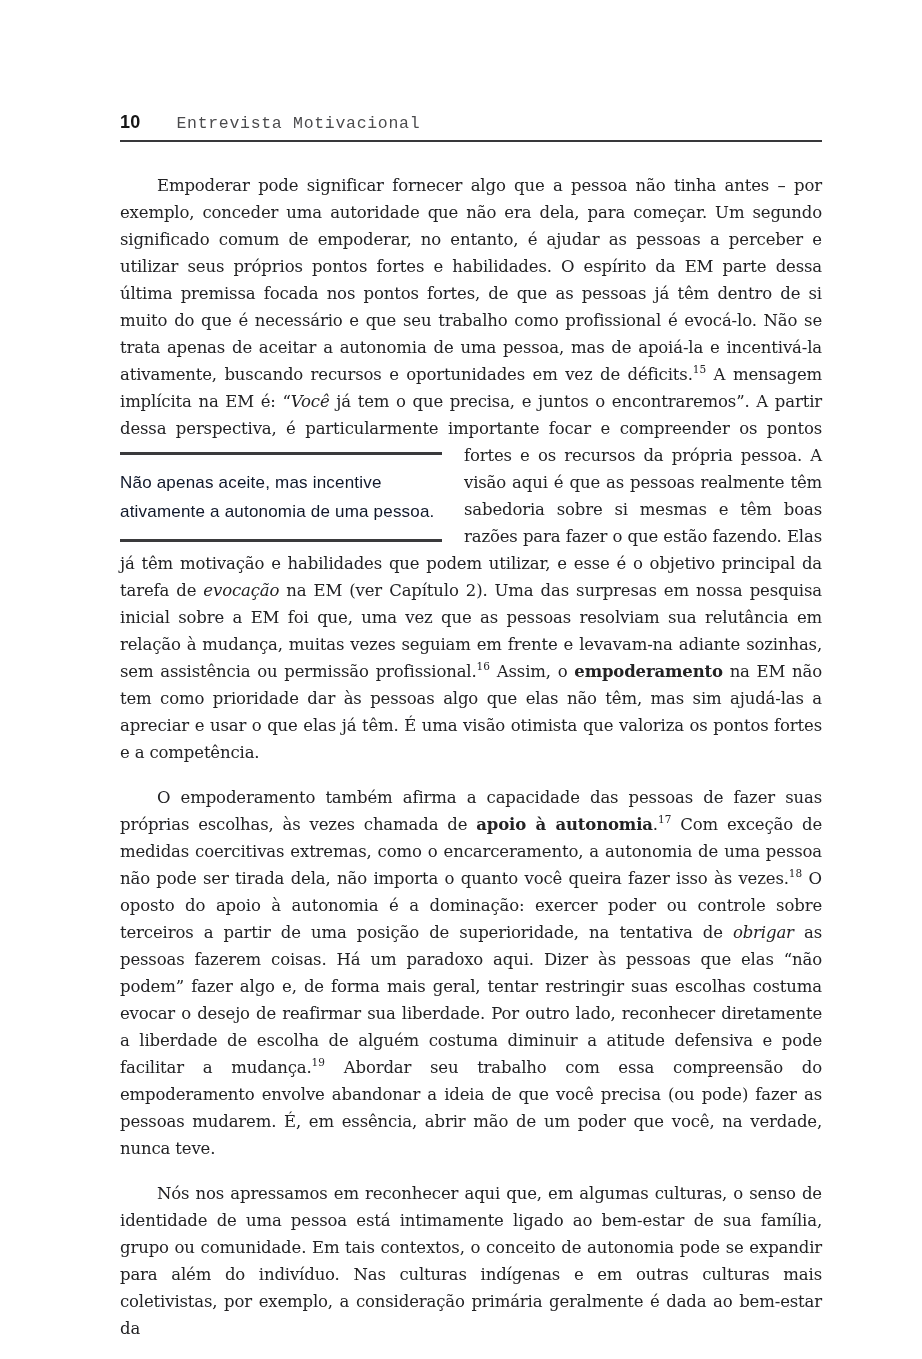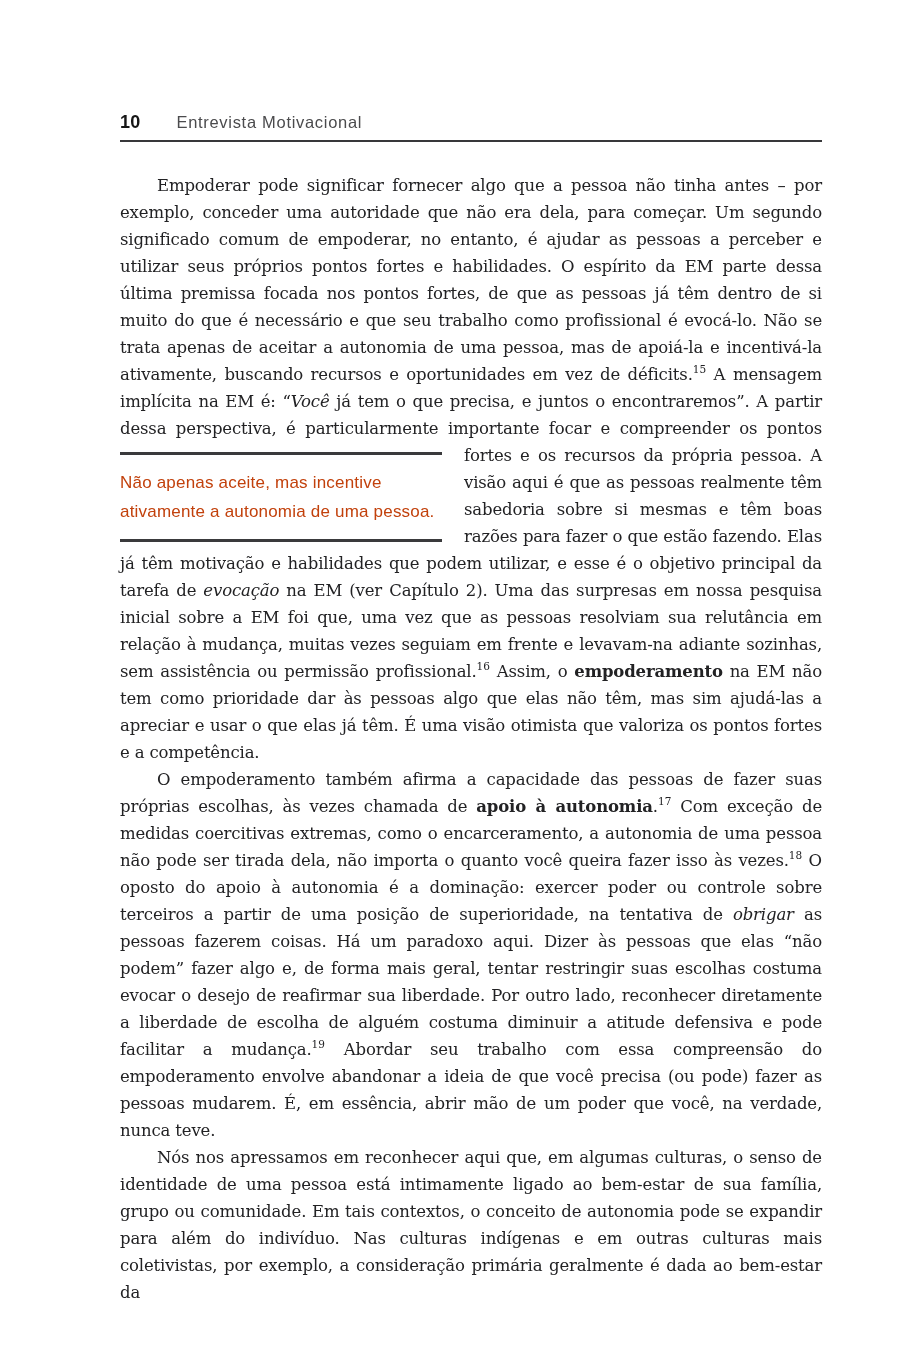--- a/index.html
+++ b/index.html
@@ -34,38 +34,40 @@
     font-size: 18px;
     font-weight: 700;
     color: #161616;
     letter-spacing: 0.2px;
   }
   .running-title {
     font-size: 16.5px;
     color: #4b4b4d;
     letter-spacing: 0.7px;
     margin-left: 36px;
+    font-family: Liberation Mono, monospace;
   }
 
   
   .body-text {
     margin-top: 30px;
     font-family: "DejaVu Serif", "Liberation Serif", serif;
     font-size: 16.5px;
     line-height: 27px;
     color: #222224;
     text-align: justify;
     letter-spacing: -0.15px;
   }
   .body-text p {
     margin: 0;
     padding: 0;
   }
   .body-text p.indent {
     text-indent: 37px;
+    margin-top: 18px;
   }
   .it { font-style: italic; }
   .bi { font-weight: 700; }
   sup.fnote {
     font-size: 10.5px;
     line-height: 0;
     letter-spacing: 0;
     position: relative;
     top: -1px;
     vertical-align: super;
@@ -76,21 +78,21 @@
     float: left;
     width: 320px;
     margin: 10px 22px 6px 0;
     padding: 13px 2px 13px 0;
     border-top: 3px solid #3a3a3c;
     border-bottom: 3px solid #3a3a3c;
     font-family: "Liberation Sans", "DejaVu Sans", sans-serif;
     font-size: 17px;
     line-height: 29px;
     font-weight: 400;
-    color: #c2410c;
+    color: #0f172a;
     letter-spacing: 0.2px;
     text-align: left;
     text-indent: 0;
   }
 </style>
 </head>
 <body>
 
 <div class="page">
   <div class="content">

